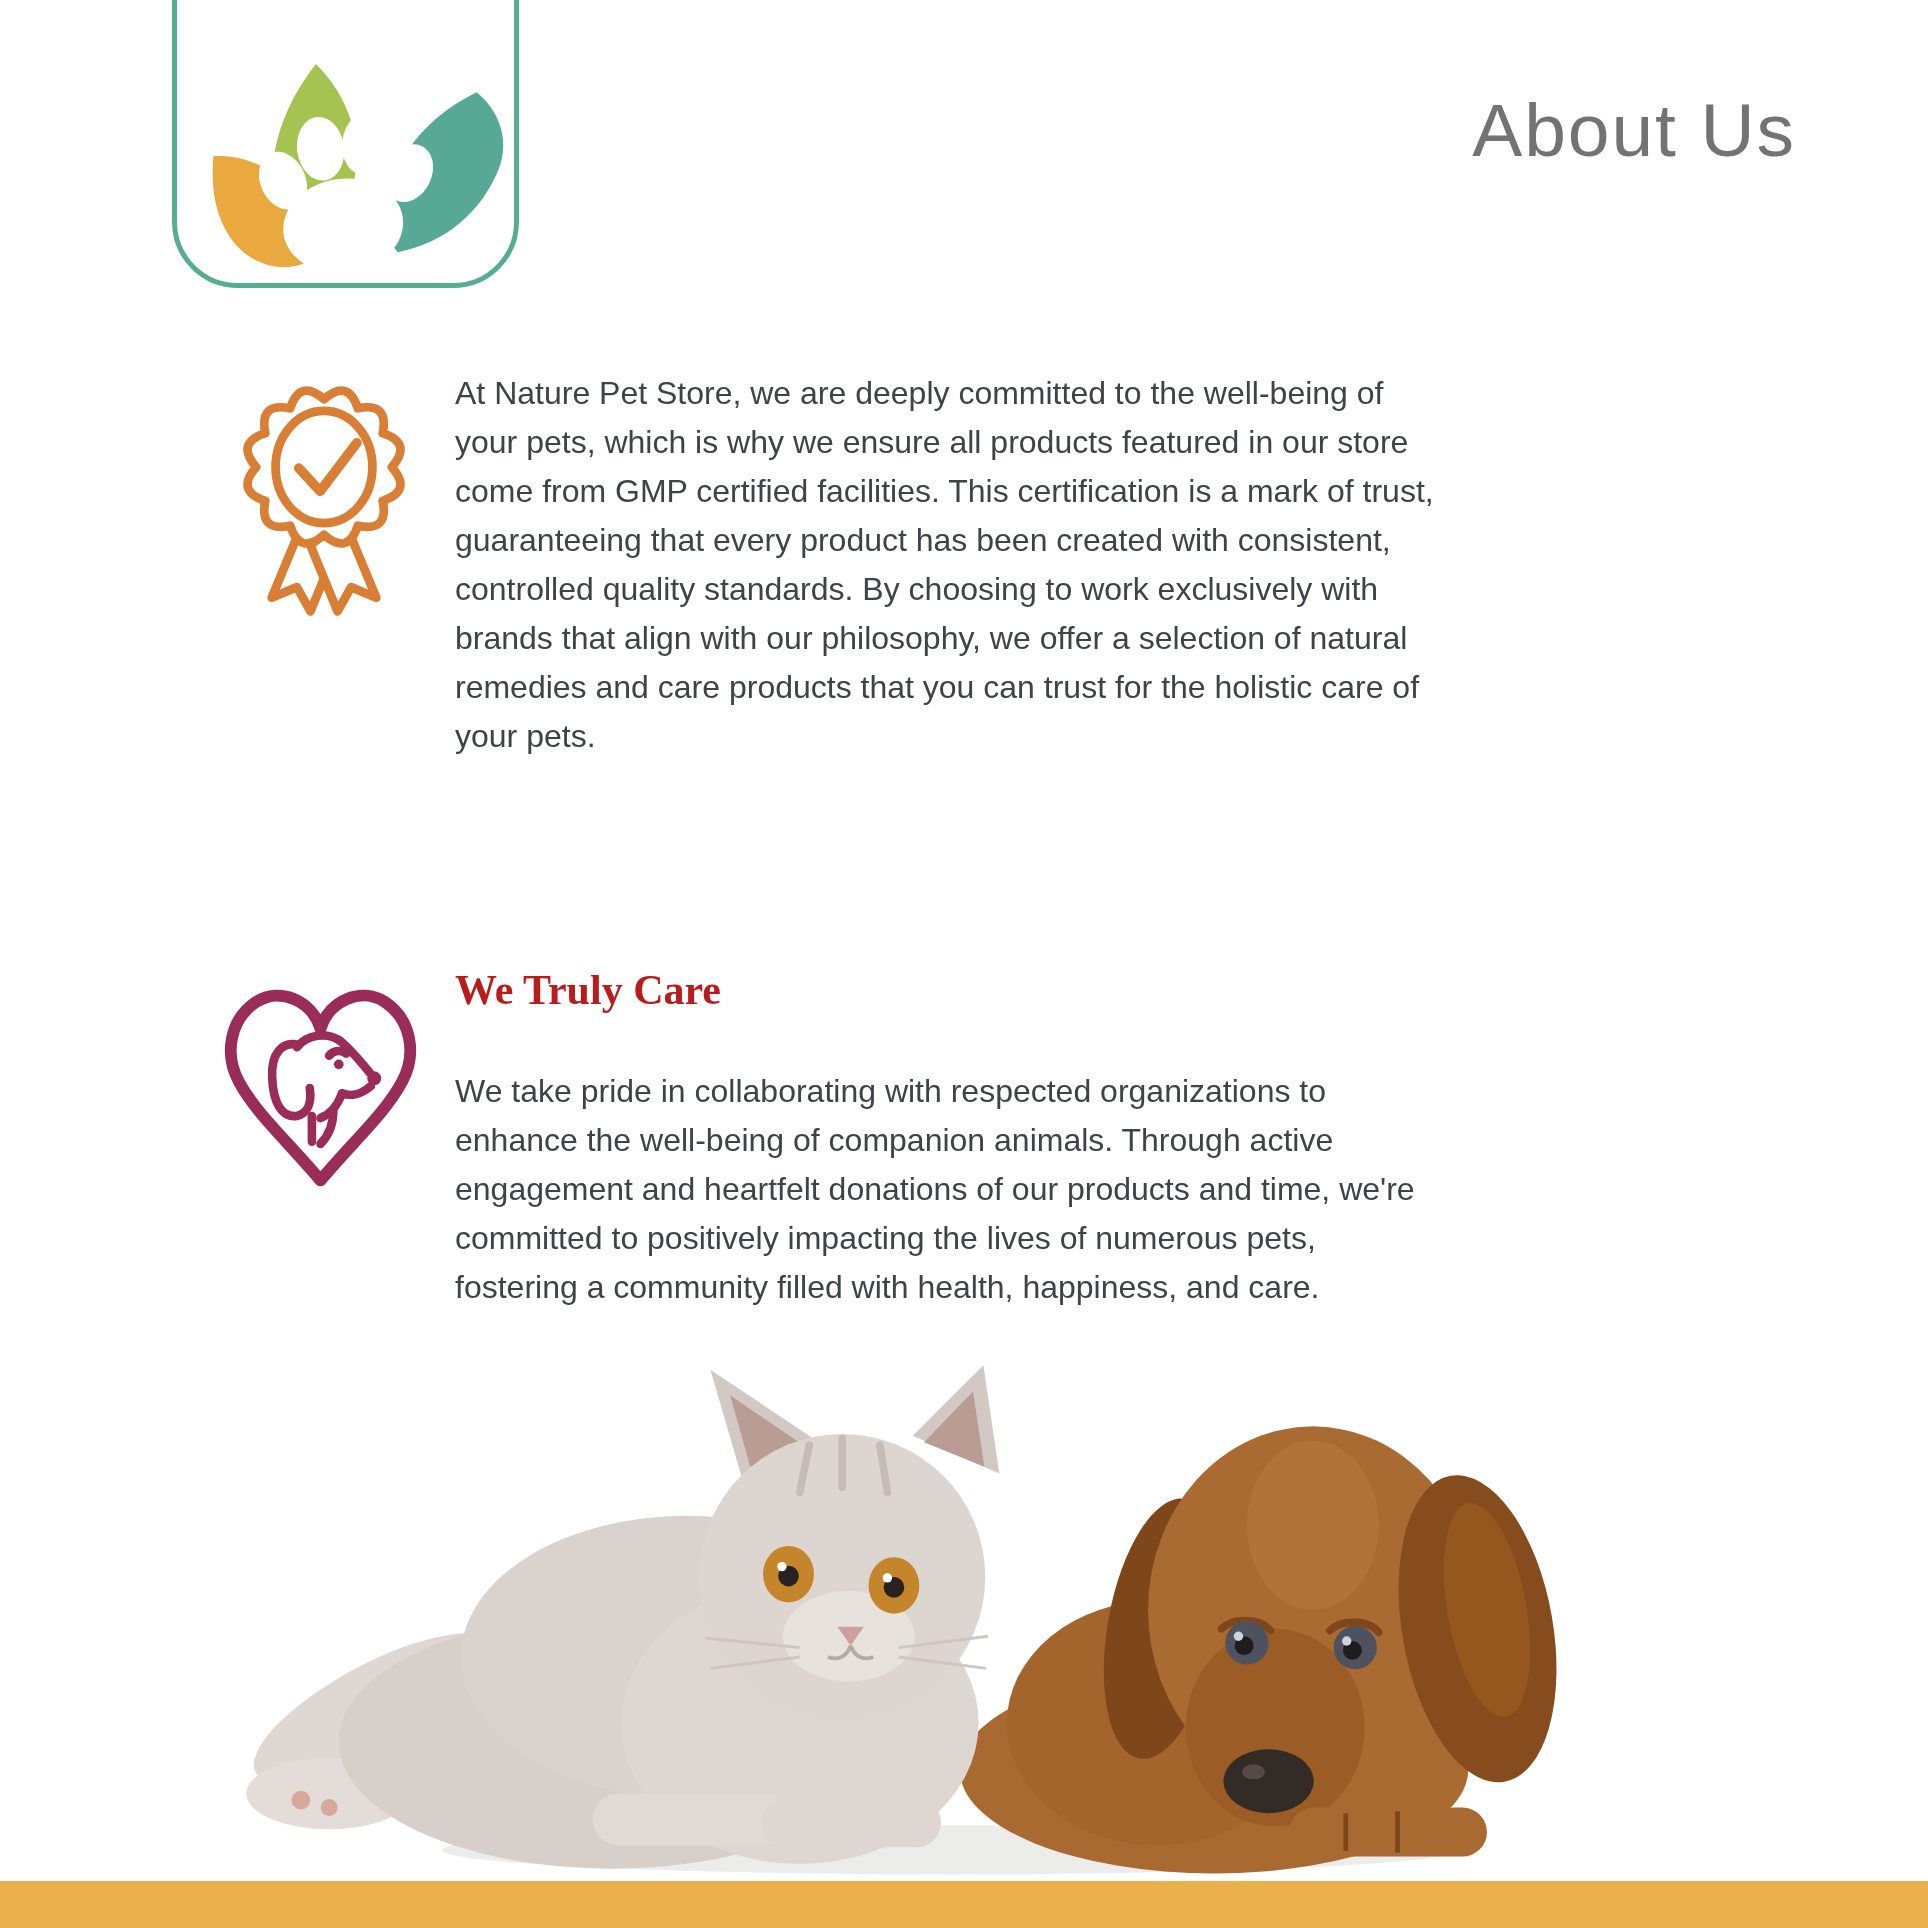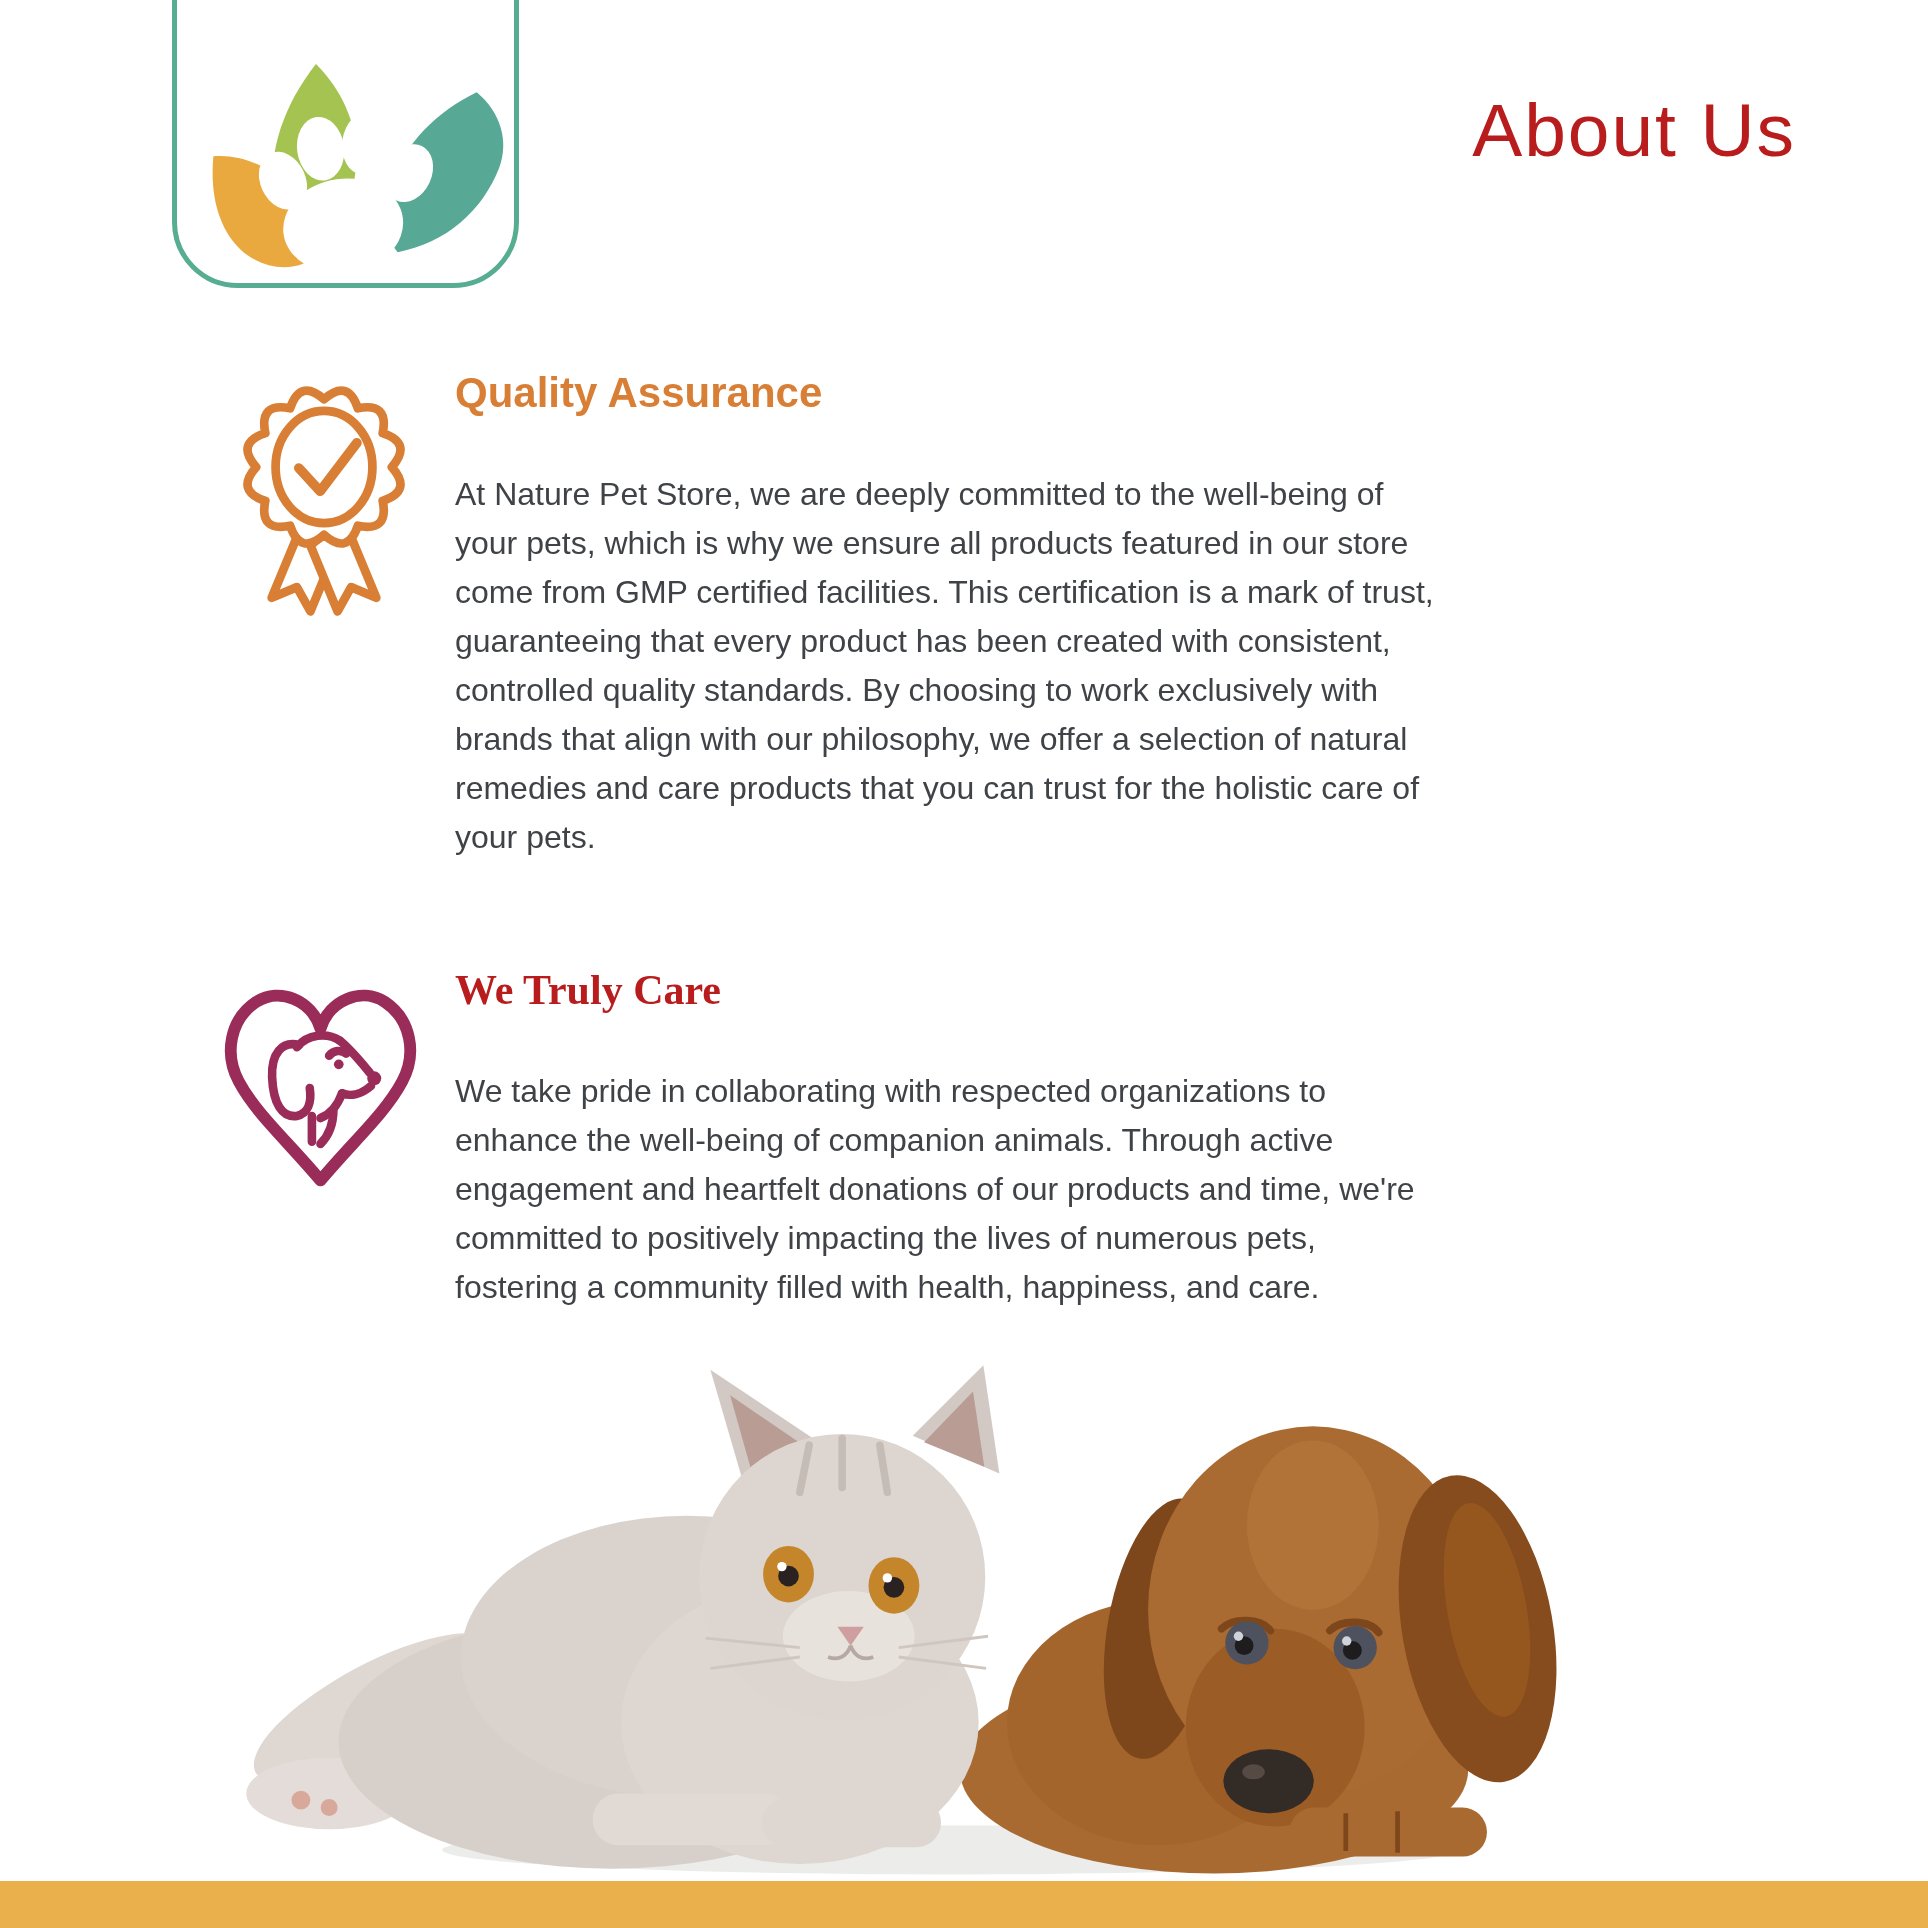--- a/index.html
+++ b/index.html
@@ -9,21 +9,21 @@
   }
   
   .logo-box{
     position:absolute;left:172px;top:-85px;width:337px;height:363px;
     border:5.6px solid #56ad92;border-radius:66px;background:#fff;
   }
   .logo-svg{position:absolute;left:172px;top:0;width:348px;height:289px;}
   
   .about-title{
     position:absolute;top:87px;right:132px;
-    font-size:75px;font-weight:300;color:#b91c1c;letter-spacing:1.9px;
+    font-size:75px;font-weight:300;color:#737373;letter-spacing:1.9px;
   }
   
   .section{position:absolute;left:455px;width:1431px;}
   .section-1{top:369px;}
   .section-2{top:966px;}
   .section h2{margin:0 0 53px 0;font-size:42px;font-weight:700;}
   .section-1 h2{color:#d87e35;}
   .section-2 h2{color:#b91c1c;font-family:Liberation Serif, serif;}
   .section p{
     margin:0;font-size:32px;line-height:49px;color:#3f4246;
@@ -61,21 +61,20 @@
   <g stroke="#d87e35" stroke-width="9" stroke-linejoin="round" fill="#ffffff">
     <path d="M 80 148 L 46 230 L 72 219 L 86 244 L 114 176 Z"></path>
     <path d="M 120 148 L 154 230 L 128 219 L 114 244 L 86 176 Z"></path>
     <path d="M 170 95 Q 191.8 119.6 160.6 130 Q 167.2 162.2 135 155.6 Q 124.6 186.8 100 165 Q 75.4 186.8 65 155.6 Q 32.8 162.2 39.4 130 Q 8.2 119.6 30 95 Q 8.2 70.4 39.4 60 Q 32.8 27.8 65 34.4 Q 75.4 3.2 100 25 Q 124.6 3.2 135 34.4 Q 167.2 27.8 160.6 60 Q 191.8 70.4 170 95 Z"></path>
   </g>
   <ellipse cx="100" cy="95" rx="50" ry="58" fill="none" stroke="#d87e35" stroke-width="9"></ellipse>
   <path d="M 74 96 L 96 120 L 134 70" fill="none" stroke="#d87e35" stroke-width="10" stroke-linecap="round" stroke-linejoin="round"></path>
 </svg>
 
 <div class="section section-1">
-  <h2>Quality Assurance</h2>
   <p>At Nature Pet Store, we are deeply committed to the well-being of
 your pets, which is why we ensure all products featured in our store
 come from GMP certified facilities. This certification is a mark of trust,
 guaranteeing that every product has been created with consistent,
 controlled quality standards. By choosing to work exclusively with
 brands that align with our philosophy, we offer a selection of natural
 remedies and care products that you can trust for the holistic care of
 your pets.</p>
 </div>
 

